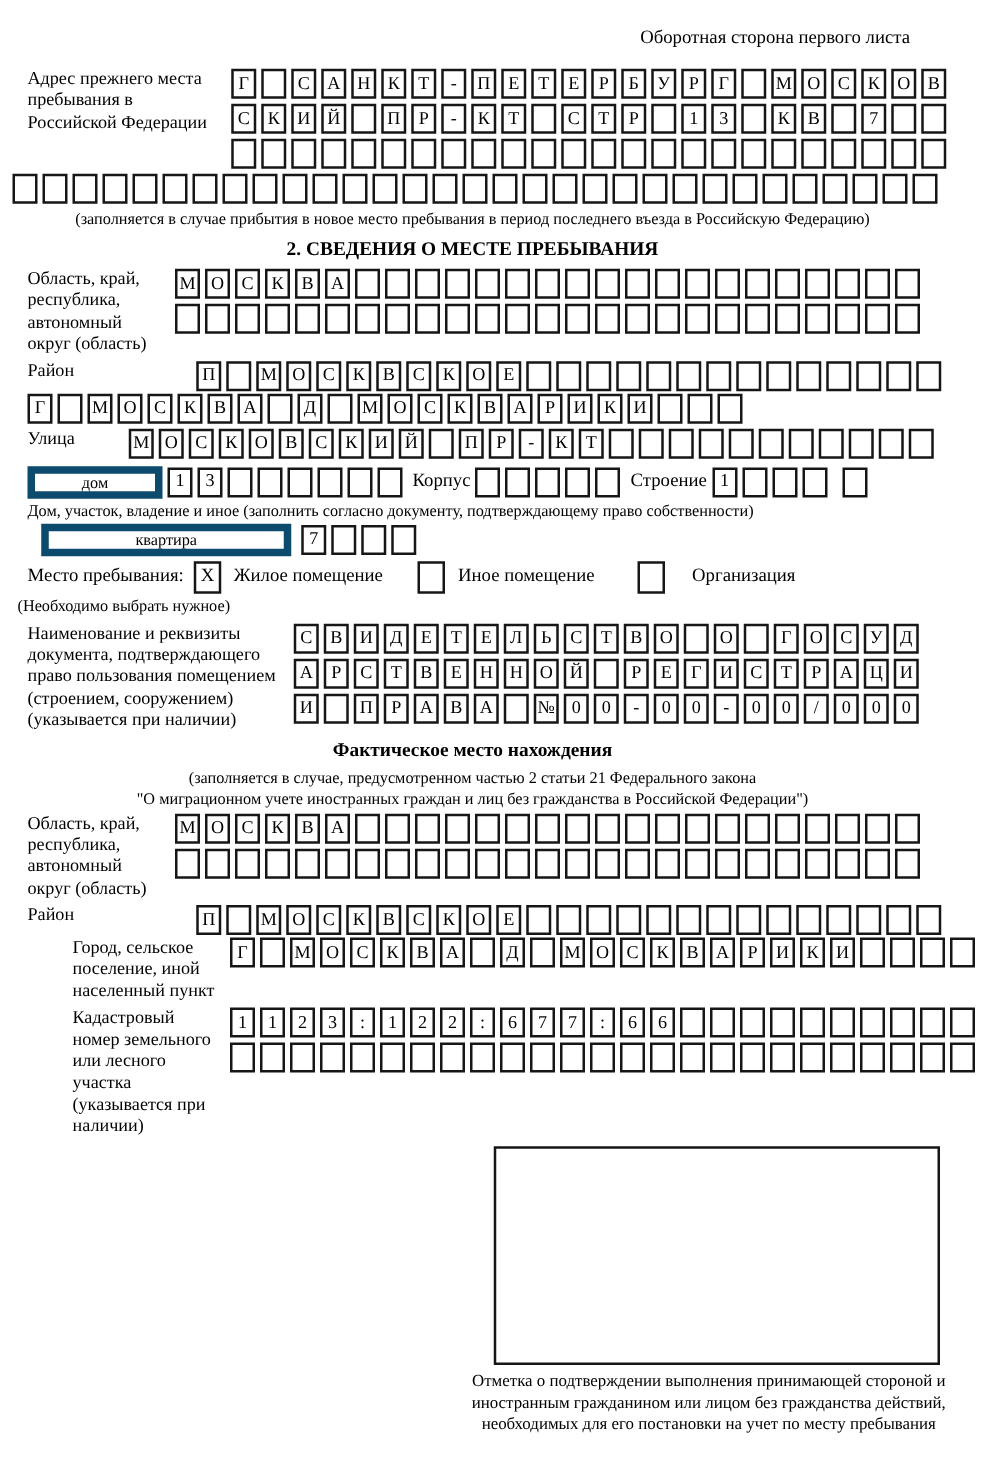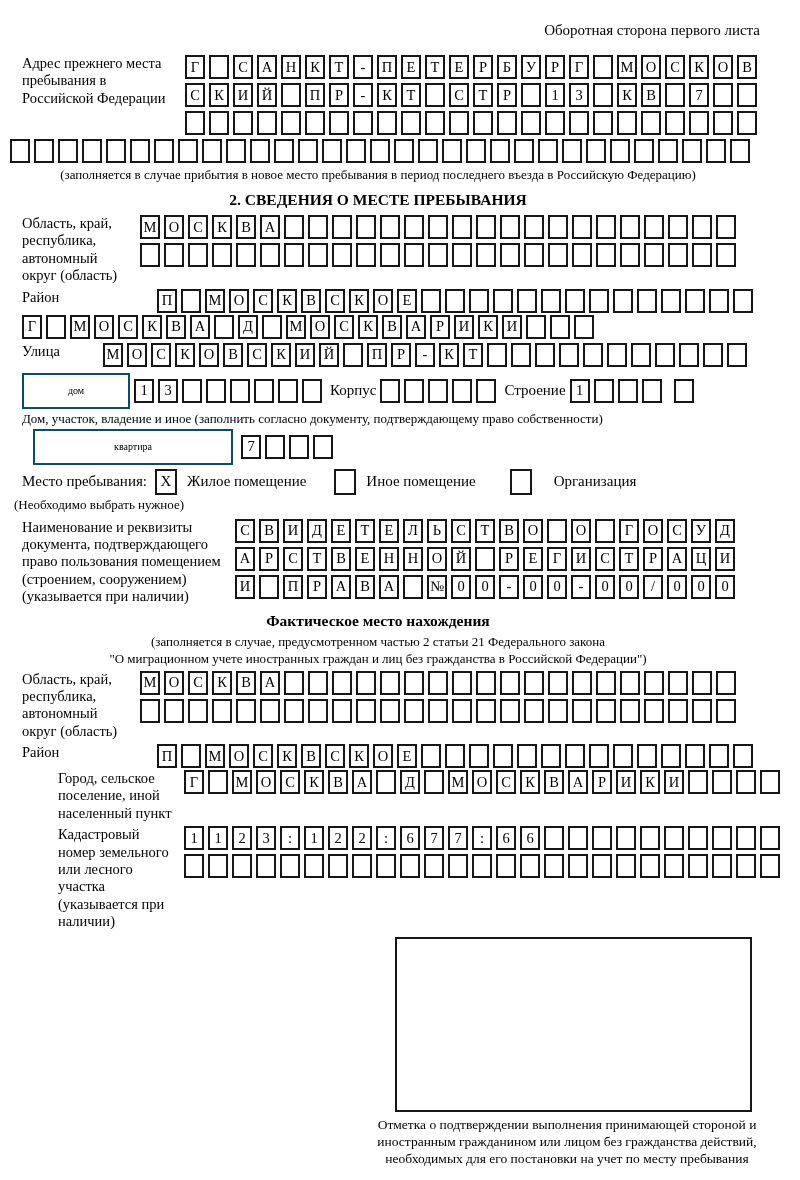--- a/index.html
+++ b/index.html
@@ -7,21 +7,21 @@
     position:relative;
     width:800px;height:1180px;
     background:#fff;color:#000;
     font-family:"Liberation Serif","DejaVu Serif",serif;
     overflow:hidden;
     box-sizing:border-box;
     padding-top:22px;
   }
   .hdr{
     text-align:right;
-    padding-right:40px;
+    padding-right:72px;
     font-size:15px;
   }
   .group{display:flex;align-items:flex-start;margin-left:22px;}
   .glabel{font-size:14.5px;line-height:1.2;padding-right:6px;box-sizing:border-box;flex:0 0 auto;}
   .w163{width:163px;}
   .w118{width:118px;}
   .w135{width:135px;}
   .w150{width:150px;}
   .w81{width:81px;}
   .w213{width:213px;}
@@ -34,23 +34,23 @@
     box-sizing:border-box;
     display:flex;align-items:center;justify-content:center;
     font-size:14.5px;
     flex:0 0 auto;
     background:#fff;
   }
   .note{font-size:13px;margin-top:4px;}
   .center{text-align:center;width:756px;}
   .title{font-weight:bold;font-size:15.5px;text-align:center;width:756px;margin-top:8px;}
   .typebox{
-    border:2px solid #0c4a6e;box-sizing:border-box;
-    height:36px;display:flex;align-items:center;justify-content:center;
-    font-size:10px;background:#fff;flex:0 0 auto;
+    border:6px solid #0c4a6e;box-sizing:border-box;
+    height:26px;display:flex;align-items:center;justify-content:center;
+    font-size:13px;background:#fff;flex:0 0 auto;
   }
   .houserow{display:flex;align-items:center;margin-left:22px;margin-top:6px;}
   .fieldlabel{font-size:15px;white-space:nowrap;}
   .cb{
     width:22px;height:26px;border:2px solid #161616;box-sizing:border-box;
     display:flex;align-items:center;justify-content:center;
     font-size:15px;flex:0 0 auto;background:#fff;
   }
   .stayrow{display:flex;align-items:center;margin-left:22px;margin-top:4px;}
   .stamp-wrap{margin-left:352px;width:430px;margin-top:6px;}

